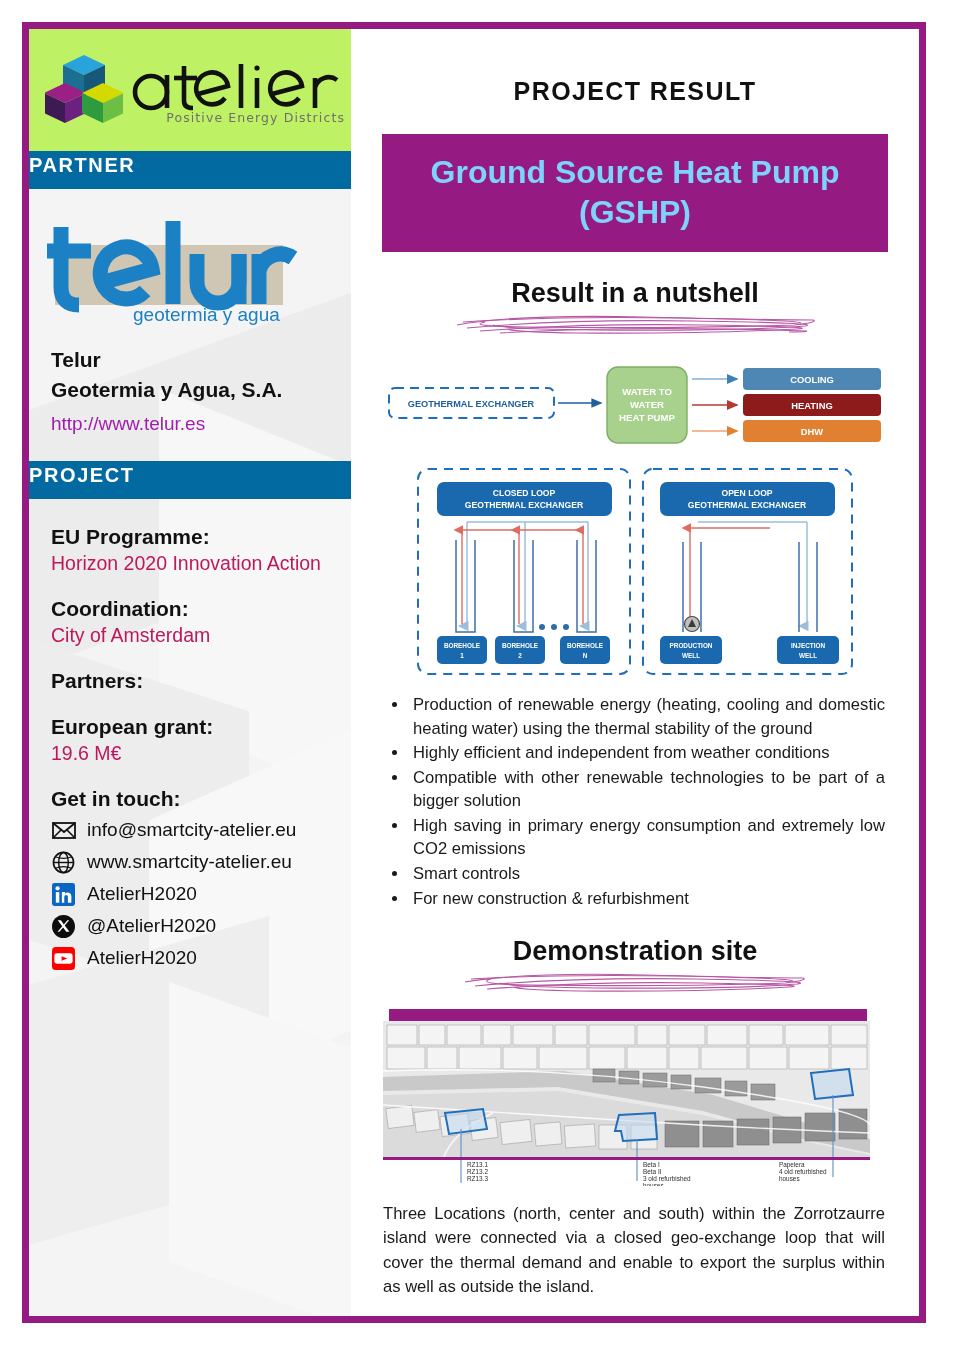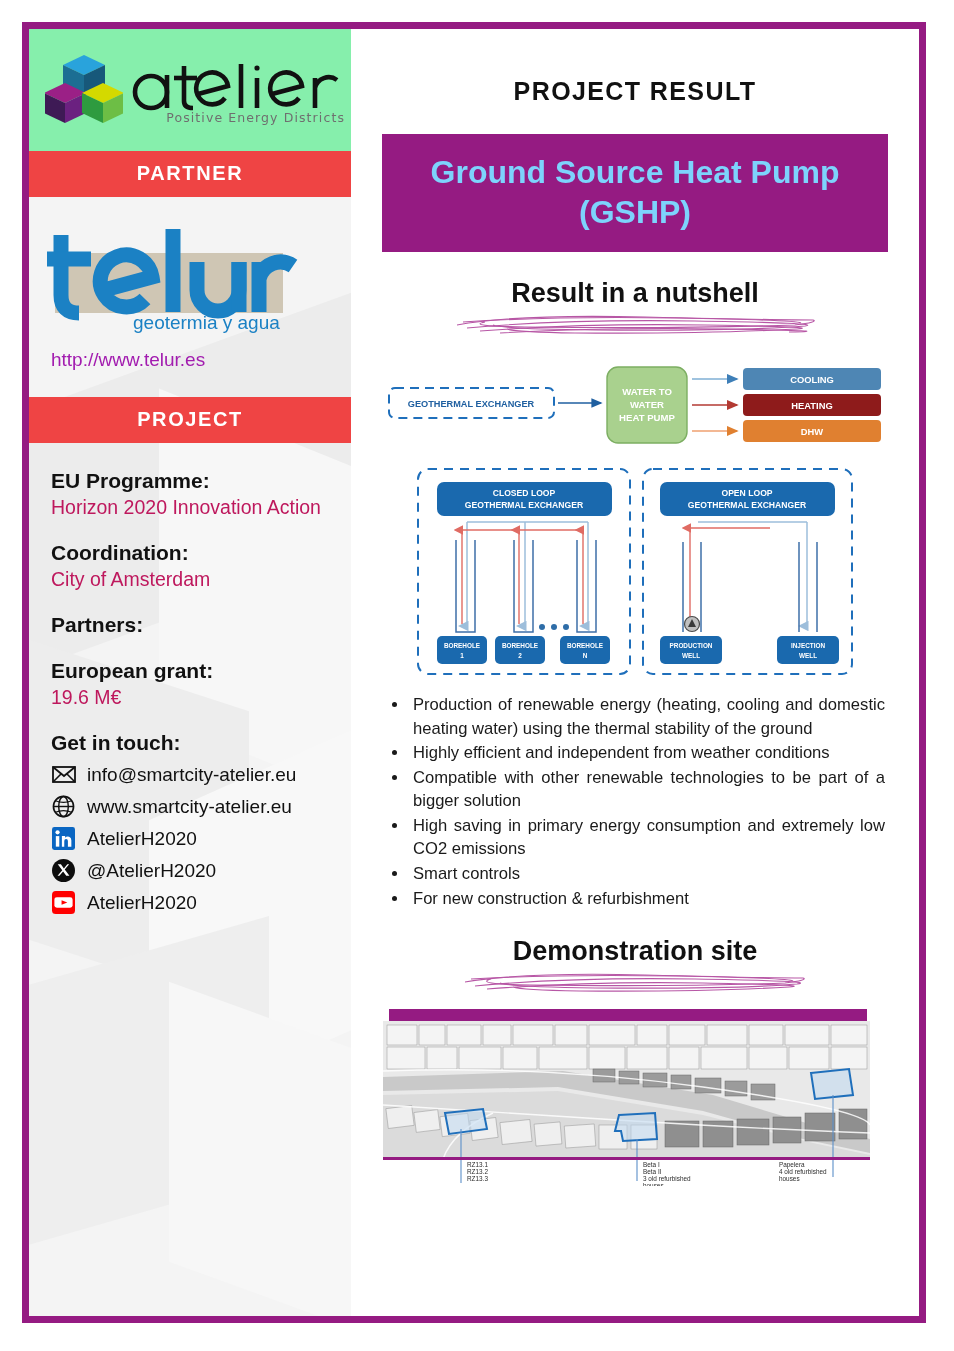--- a/index.html
+++ b/index.html
@@ -36,35 +36,35 @@
   .wm4 { left: 120px; top: 720px; width: 320px; height: 300px;
          background: #F8F8F8; transform: skewY(-24deg); }
   .wm5 { left: -60px; top: 930px; width: 300px; height: 260px;
          background: #EEEEEE; transform: skewY(-16deg); }
   .wm6 { left: 140px; top: 1000px; width: 260px; height: 280px;
          background: #F7F7F7; transform: skewY(20deg); }
 
   .sb-content { position: relative; z-index: 2; }
 
   
-  .logo-block { position: relative; height: 122px; background:#86efac; }
+  .logo-block { position: relative; height: 122px; background:#bef264; }
   .logo-wrap { position: absolute; left: 16px; top: 22px; display: flex; align-items: flex-end; }
   .cubes { width: 78px; height: 74px; position: relative; }
   .atelier-type { margin-left: 6px; }
   .atelier-word { display:block; height: 56px; }
   .atelier-sub {
     font-size: 12.5px; letter-spacing: 1.1px; color: #6F6F6F;
     font-family: "DejaVu Sans", sans-serif; margin-top: -6px; text-align:right;
     padding-right: 2px;
   }
 
   .sec-head {
-    background: #ef4444; color: #fff;
+    background: #0369a1; color: #fff;
     font-size: 20px; font-weight: bold; letter-spacing: 1.6px;
-    text-align: center; padding: 11px 0 12px;
+    text-align: left; padding: 3px 0 12px;
   }
 
   .partner-logo-box { padding: 18px 4px 6px; }
   .telur { position: relative; width: 280px; height: 120px; }
 
   .partner-name {
     padding: 12px 22px 0;
     font-size: 21px; font-weight: bold; color: #111; line-height: 1.42;
   }
   .partner-url {
@@ -209,20 +209,24 @@
                <path d="M164 47 v28 a21 21 0 0 0 42 0 V47"></path>
                <line x1="206" y1="47" x2="206" y2="97"></line>
 
                <path d="M226 97 V47 M226 64 a22 22 0 0 1 34 -13"></path>
              </g>
              <text x="100" y="114" font-family="Liberation Sans, sans-serif" font-size="19" fill="#1B81C4">geotermia y agua</text>
            </svg>
          </div>
        </div>
 
+       <div class="partner-name">
+         <div>Telur</div>
+         <div>Geotermia y Agua, S.A.</div>
+       </div>
        <div class="partner-url">http://www.telur.es</div>
 
        <div class="sec-head">PROJECT</div>
 
        <div class="proj-body">
          <div class="pl">EU Programme:</div>
          <div class="pv">Horizon 2020 Innovation Action</div>
 
          <div class="pl">Coordination:</div>
          <div class="pv">City of Amsterdam</div>
@@ -535,18 +539,19 @@
              <text x="260" y="160">3 old refurbished</text>
              <text x="260" y="167">houses</text>
              <text x="396" y="146">Papelera</text>
              <text x="396" y="153">4 old refurbished</text>
              <text x="396" y="160">houses</text>
            </g>
          </svg>
        </div>
      </div>
 
+     <div class="footer-note">Three Locations (north, center and south) within the Zorrotzaurre island were connected via a closed geo-exchange loop that will cover the thermal demand and enable to export the surplus within as well as outside the island.</div>
 
    </main>
 
   </div>
  </div>
 </div>
 
 </body></html>

